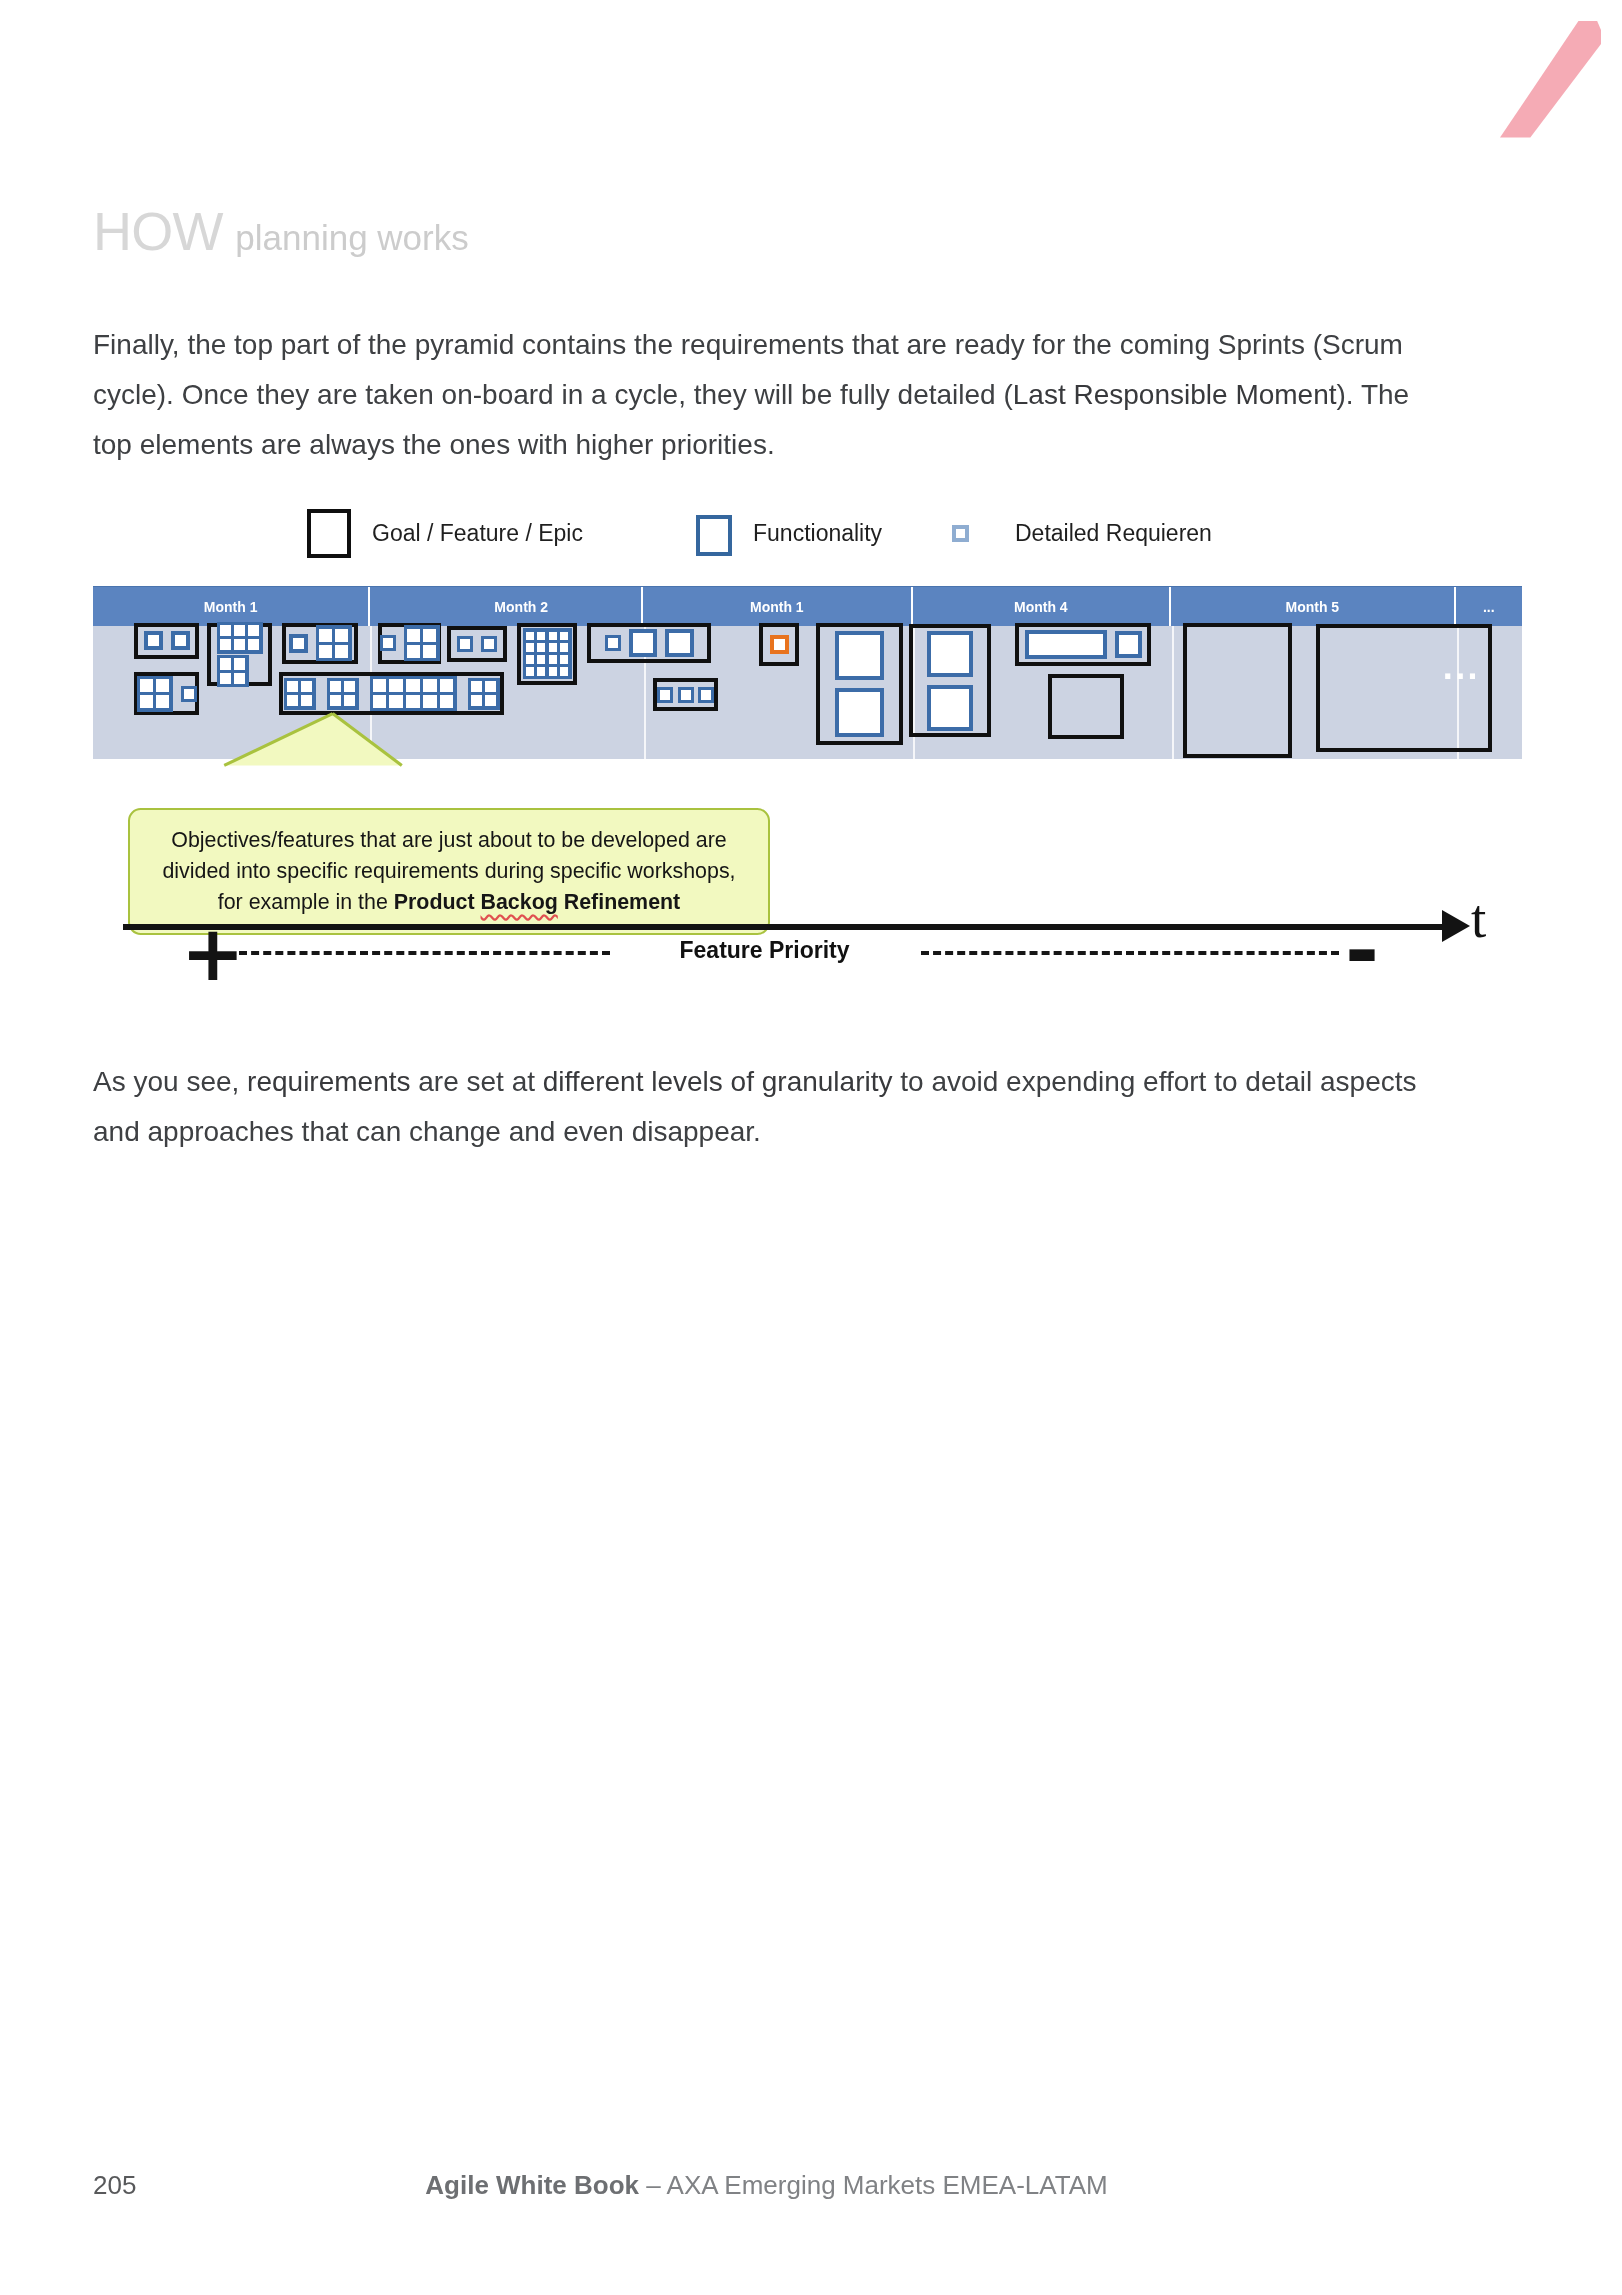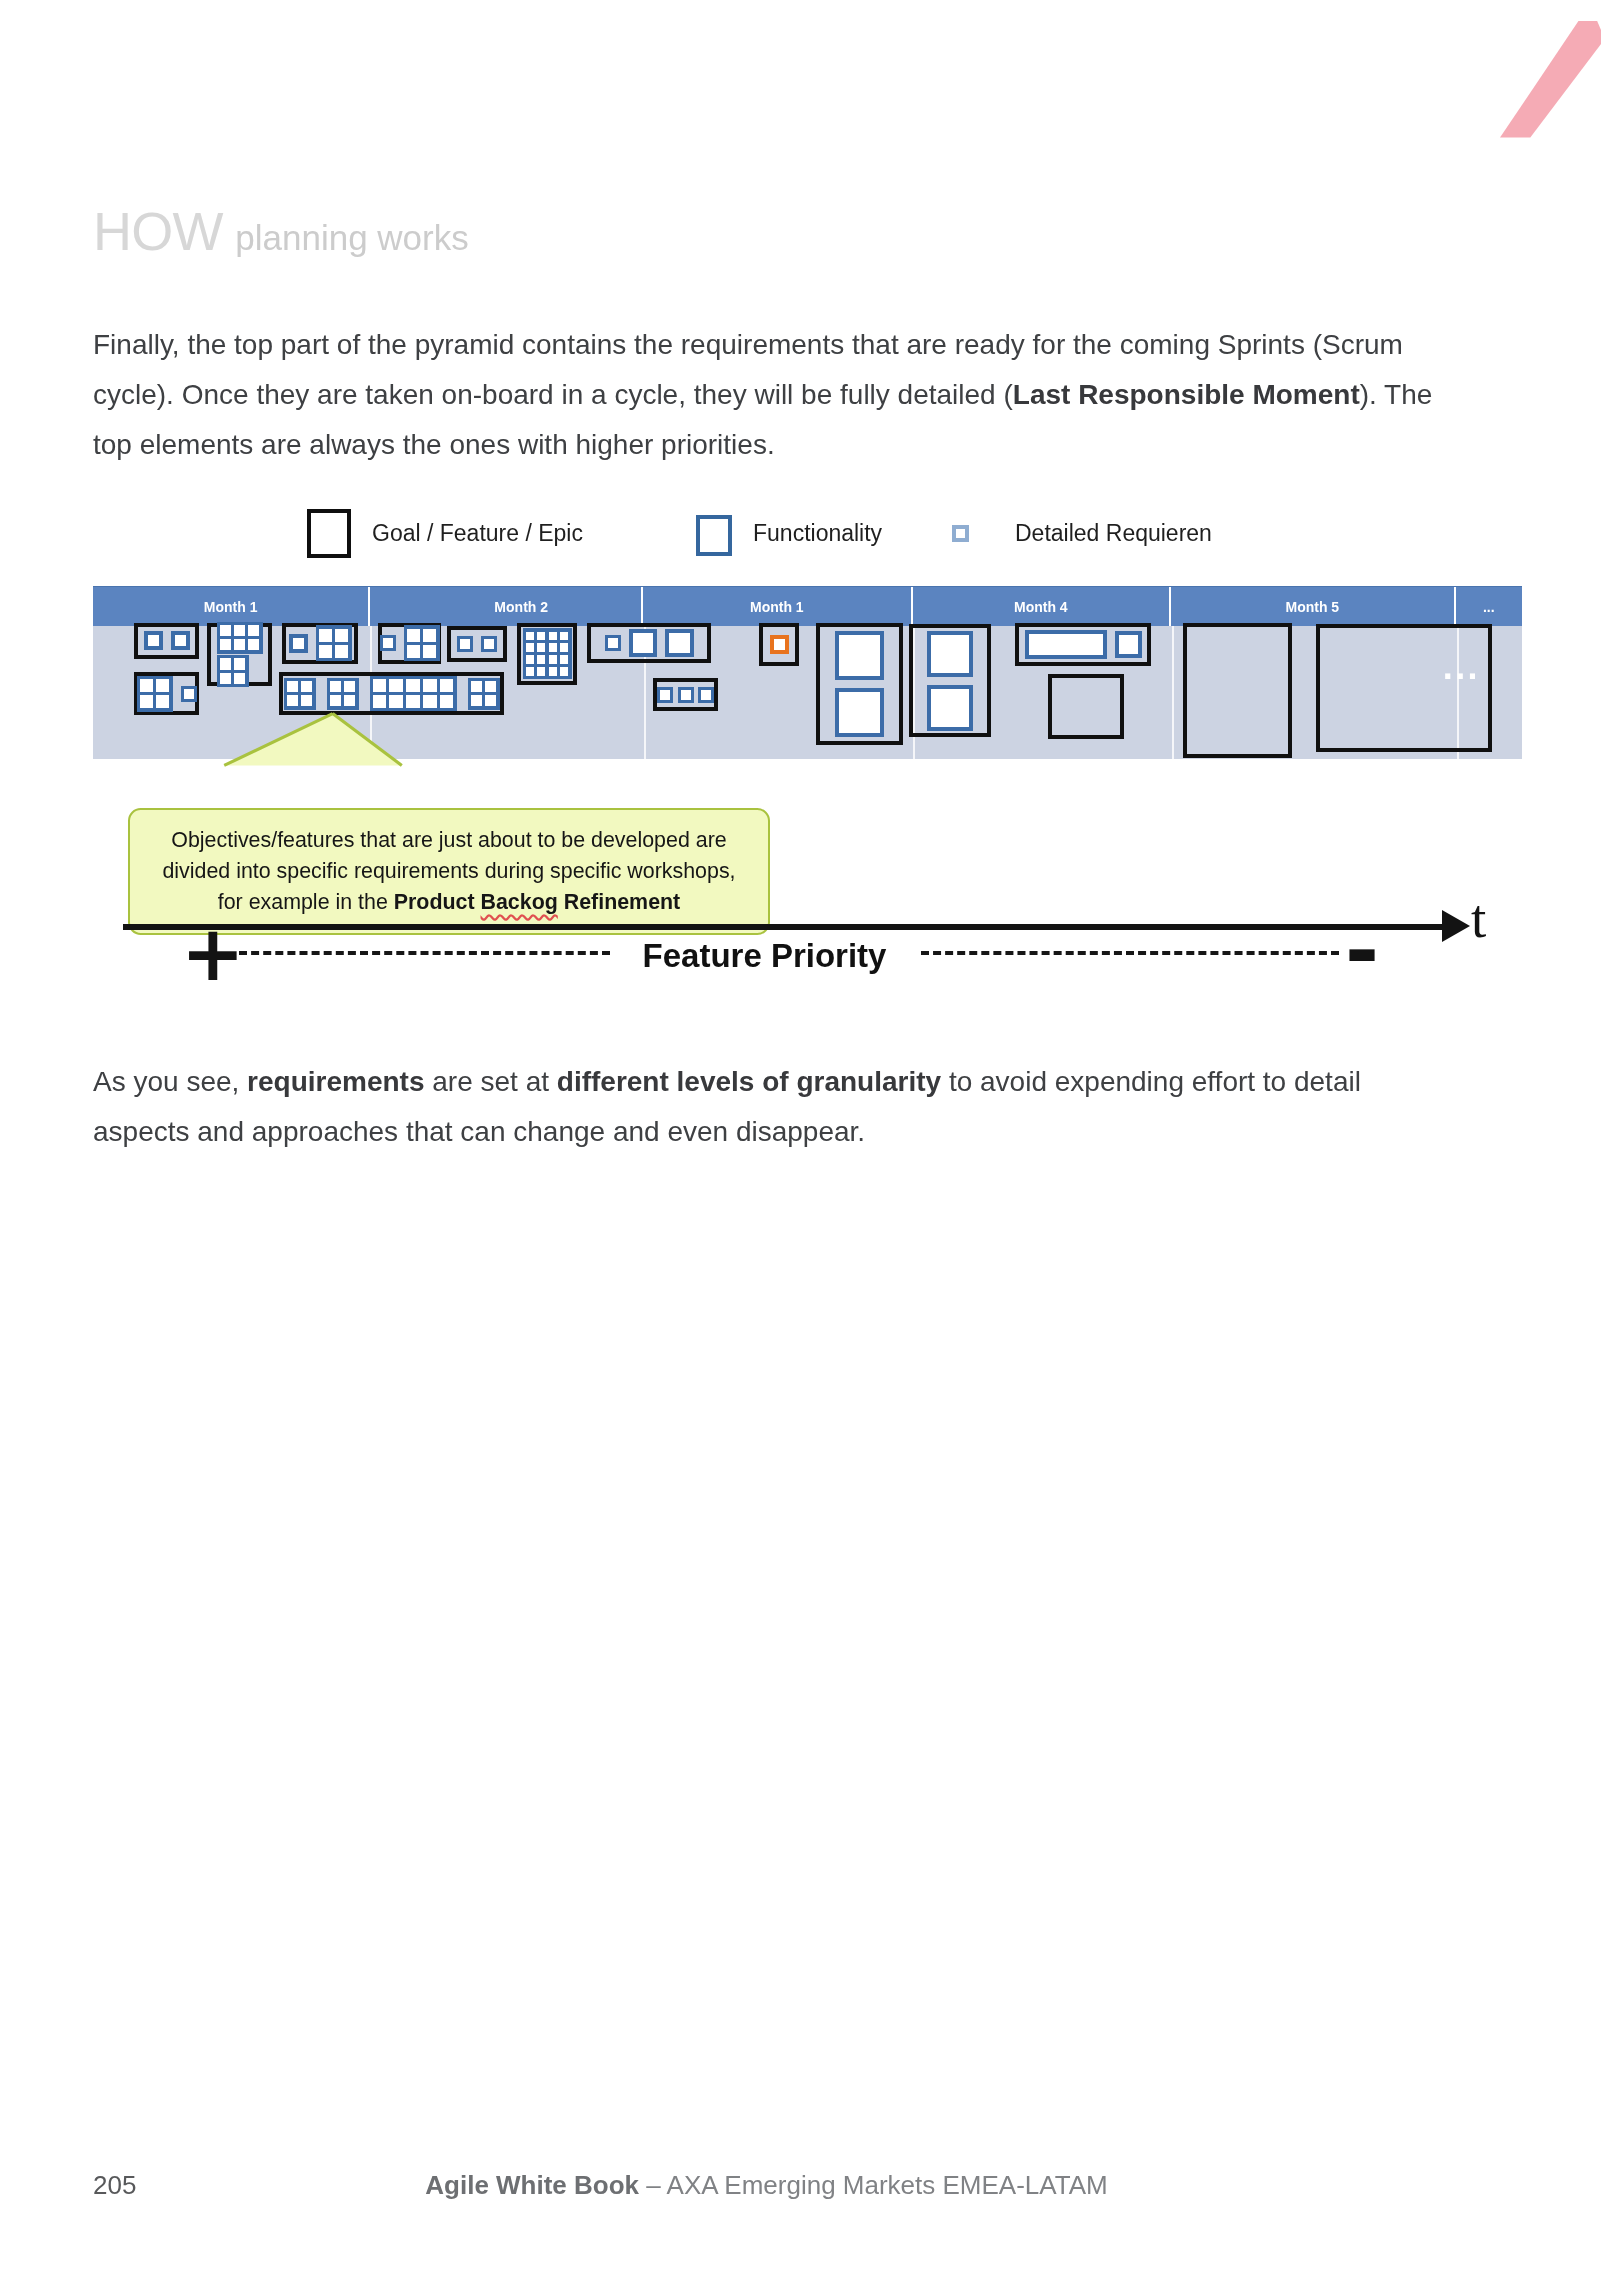--- a/index.html
+++ b/index.html
@@ -13,21 +13,21 @@
 
   
   .title{left:93px;top:200px;display:flex;align-items:baseline;}
   .title .big{font-size:54px;color:#d7d7d7;letter-spacing:-0.8px;}
   .title .small{font-size:35px;color:#cccccc;margin-left:12.7px;}
 
   
   .para{left:93px;width:1351px;font-size:28px;line-height:50px;color:#3e4043;}
   .p1{top:320px;}
   .p2{top:1057px;}
-  .para b{font-weight:700;color:#38393c;}
+  .para b{font-weight:400;color:#38393c;}
 
   
   .leg-label{font-size:23px;color:#1f1f1f;}
   .leg-black{left:307px;top:509px;width:44px;height:49px;border:4.8px solid #0f0f0f;background:#fff;box-sizing:border-box;}
   .leg-blue{left:696px;top:515px;width:36px;height:41px;border:4.8px solid #35679e;background:#fff;box-sizing:border-box;}
   .leg-small{left:952px;top:525px;width:17.4px;height:17.4px;border:4px solid #8fadd1;background:#fff;box-sizing:border-box;}
 
   
   .mbar{left:93px;top:586px;width:1429px;height:40px;background:#5b84c0;display:flex;border-top:1.6px solid #4a74ae;box-sizing:border-box;}
   .mcell{display:flex;align-items:center;justify-content:center;color:#fff;font-size:14px;font-weight:bold;
@@ -70,21 +70,21 @@
 
   
   .axline{left:123px;top:924px;width:1330px;height:5.5px;background:#131313;}
   .axhead{left:1442px;top:910px;width:0;height:0;border-left:28.5px solid #131313;
           border-top:16.6px solid transparent;border-bottom:16.6px solid transparent;}
   .axt{left:1471px;top:887px;font-family:"Liberation Serif","DejaVu Serif",serif;font-size:55px;color:#131313;}
   .axplus{left:181px;top:916px;font-family:"DejaVu Sans",sans-serif;font-weight:bold;font-size:76px;line-height:76px;color:#131313;}
   .axminus{left:1345px;top:910px;font-family:"DejaVu Sans",sans-serif;font-weight:bold;font-size:82px;line-height:82px;color:#131313;}
   .dashL{left:239px;top:951px;width:371px;border-top:4px dashed #161616;}
   .dashR{left:921px;top:951px;width:418px;border-top:4px dashed #161616;}
-  .axlabel{left:610px;top:937px;width:309px;text-align:center;font-size:33px;font-weight:bold;color:#111;}
+  .axlabel{left:610px;top:937px;width:309px;text-align:center;font-size:23px;font-weight:bold;color:#111;}
 
   
   .footer{left:93px;top:2170px;width:1347px;text-align:center;font-size:26px;color:#808285;}
   .footer b{color:#6d6f72;font-weight:700;}
   .pagenum{left:93px;top:2170px;font-size:26px;color:#58595b;}
 </style>
 </head>
 <body>
 
 <div class="page">

